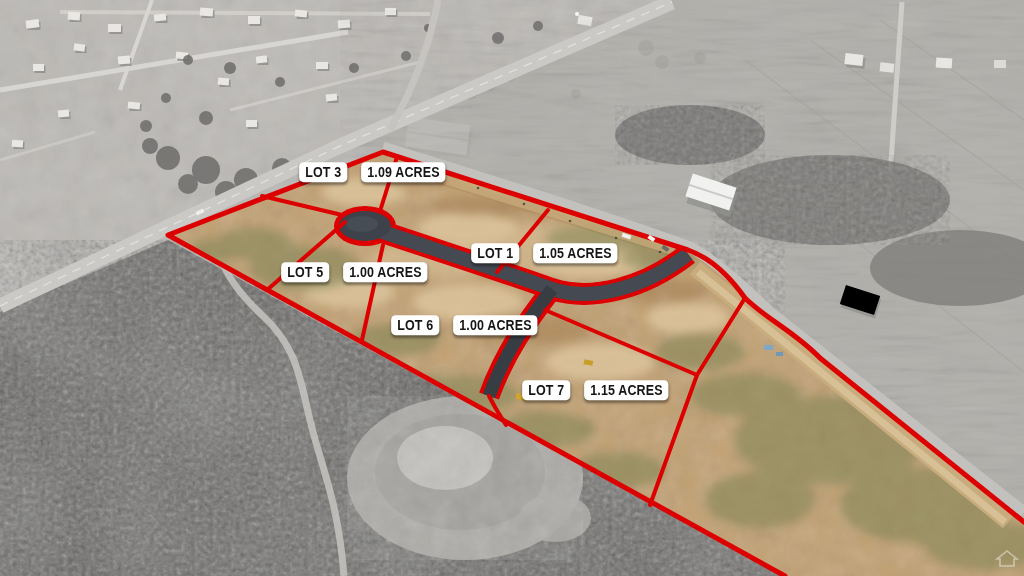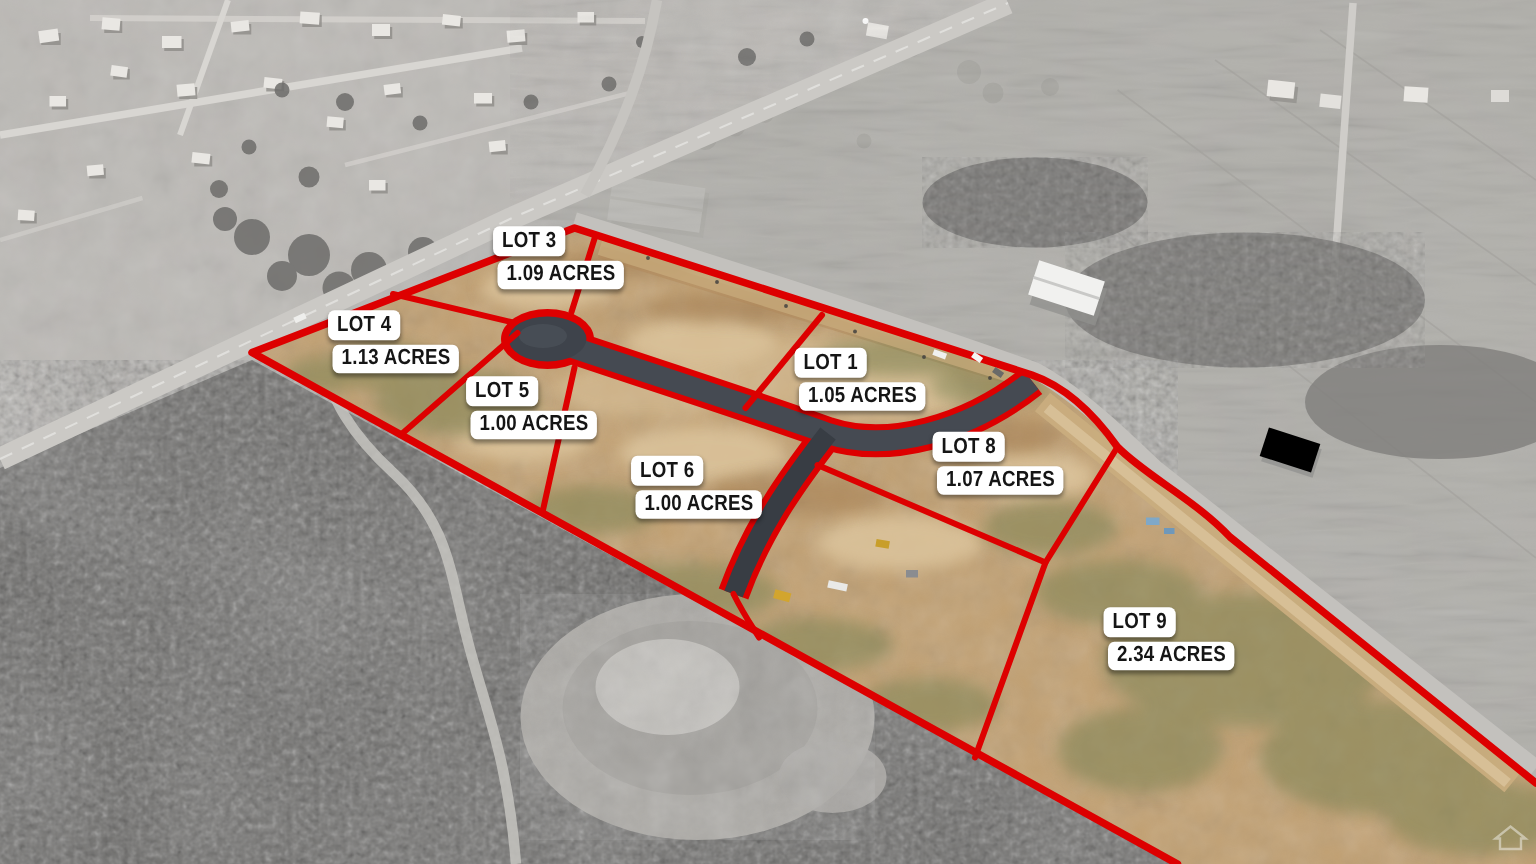--- a/index.html
+++ b/index.html
@@ -4,32 +4,32 @@
 <style>
   html,body{margin:0;padding:0;background:#222;}
   .stage{
     position:relative;width:1024px;height:576px;overflow:hidden;
     font-family:"Liberation Sans",sans-serif;background:#b7b5b1;
   }
   .stage svg{position:absolute;left:0;top:0;display:block;}
   
   .lot-label{
     position:absolute;transform:translate(-50%,-50%);
-    display:flex;flex-direction:column;align-items:flex-start;gap:3px;
+    display:flex;align-items:flex-start;gap:3px;
     z-index:5;pointer-events:none;
   }
   .chip{
     background:#ffffff;color:#151515;
     font-weight:700;font-size:14.5px;line-height:1.05;
     letter-spacing:.2px;white-space:nowrap;
     padding:2.5px 7px 2px;border-radius:5px;
     transform:scaleX(.86);
     box-shadow:0 2px 3px rgba(0,0,0,.4);
   }
-  .l1{left:575px;top:253px}
+  .l1{left:546px;top:253px}
   .l2{left:463px;top:212px}
   .l3{left:374px;top:172px}
   .l4{left:264px;top:228px}
   .l5{left:356px;top:272px}
   .l6{left:466px;top:325px}
   .l7{left:597px;top:390px}
   .l8{left:667px;top:309px}
   .l9{left:781px;top:426px}
 </style>
 </head>
@@ -339,33 +339,25 @@
 </svg>
 
   <div class="lot-label l1">
     <div class="chip">LOT 1</div>
     <div class="chip">1.05 ACRES</div>
   </div>
   <div class="lot-label l3">
     <div class="chip">LOT 3</div>
     <div class="chip">1.09 ACRES</div>
   </div>
-  <div class="lot-label l4">
-    <div class="chip">LOT 4</div>
-    <div class="chip">1.13 ACRES</div>
-  </div>
   <div class="lot-label l5">
     <div class="chip">LOT 5</div>
     <div class="chip">1.00 ACRES</div>
   </div>
   <div class="lot-label l6">
     <div class="chip">LOT 6</div>
     <div class="chip">1.00 ACRES</div>
   </div>
-  <div class="lot-label l8">
-    <div class="chip">LOT 8</div>
-    <div class="chip">1.07 ACRES</div>
-  </div>
-  <div class="lot-label l9">
-    <div class="chip">LOT 9</div>
-    <div class="chip">2.34 ACRES</div>
+  <div class="lot-label l7">
+    <div class="chip">LOT 7</div>
+    <div class="chip">1.15 ACRES</div>
   </div>
 </div>
 
 </body></html>

